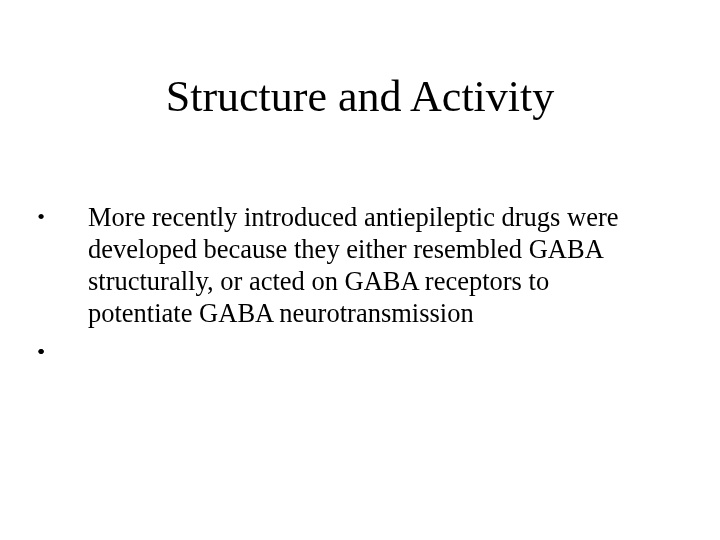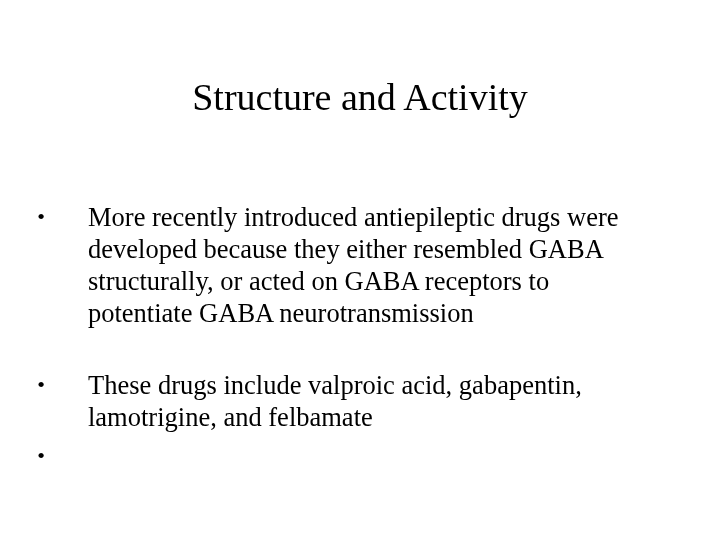--- a/index.html
+++ b/index.html
@@ -20,21 +20,21 @@
       left: 0; top: 0;
       width: 720px; height: 540px;
       background: #ffffff;
     }
     .slide-title {
       position: absolute;
       left: 0;
       top: 72px;
       width: 720px;
       text-align: center;
-      font-size: 38px;
+      font-size: 44px;
       line-height: 50px;
       font-weight: normal;
       margin: 0;
     }
     .bullets {
       position: absolute;
       left: 0;
       top: 161px;
       width: 720px;
       margin: 0;
@@ -73,20 +73,18 @@
   <ul class="bullets">
     <li class="bullet-item">
       <span class="bullet-marker">•</span>
       <span class="bullet-text">More recently introduced antiepileptic drugs were
 developed because they either resembled GABA
 structurally, or acted on GABA receptors to
 potentiate GABA neurotransmission</span>
     </li>
     <li class="bullet-item">
       <span class="bullet-marker">•</span>
-      <span class="bullet-text">These drugs include valproic acid, gabapentin,
-lamotrigine, and felbamate</span>
     </li>
     <li class="bullet-item">
       <span class="bullet-marker">•</span>
     </li>
   </ul>
 </div>
 
 </body></html>

